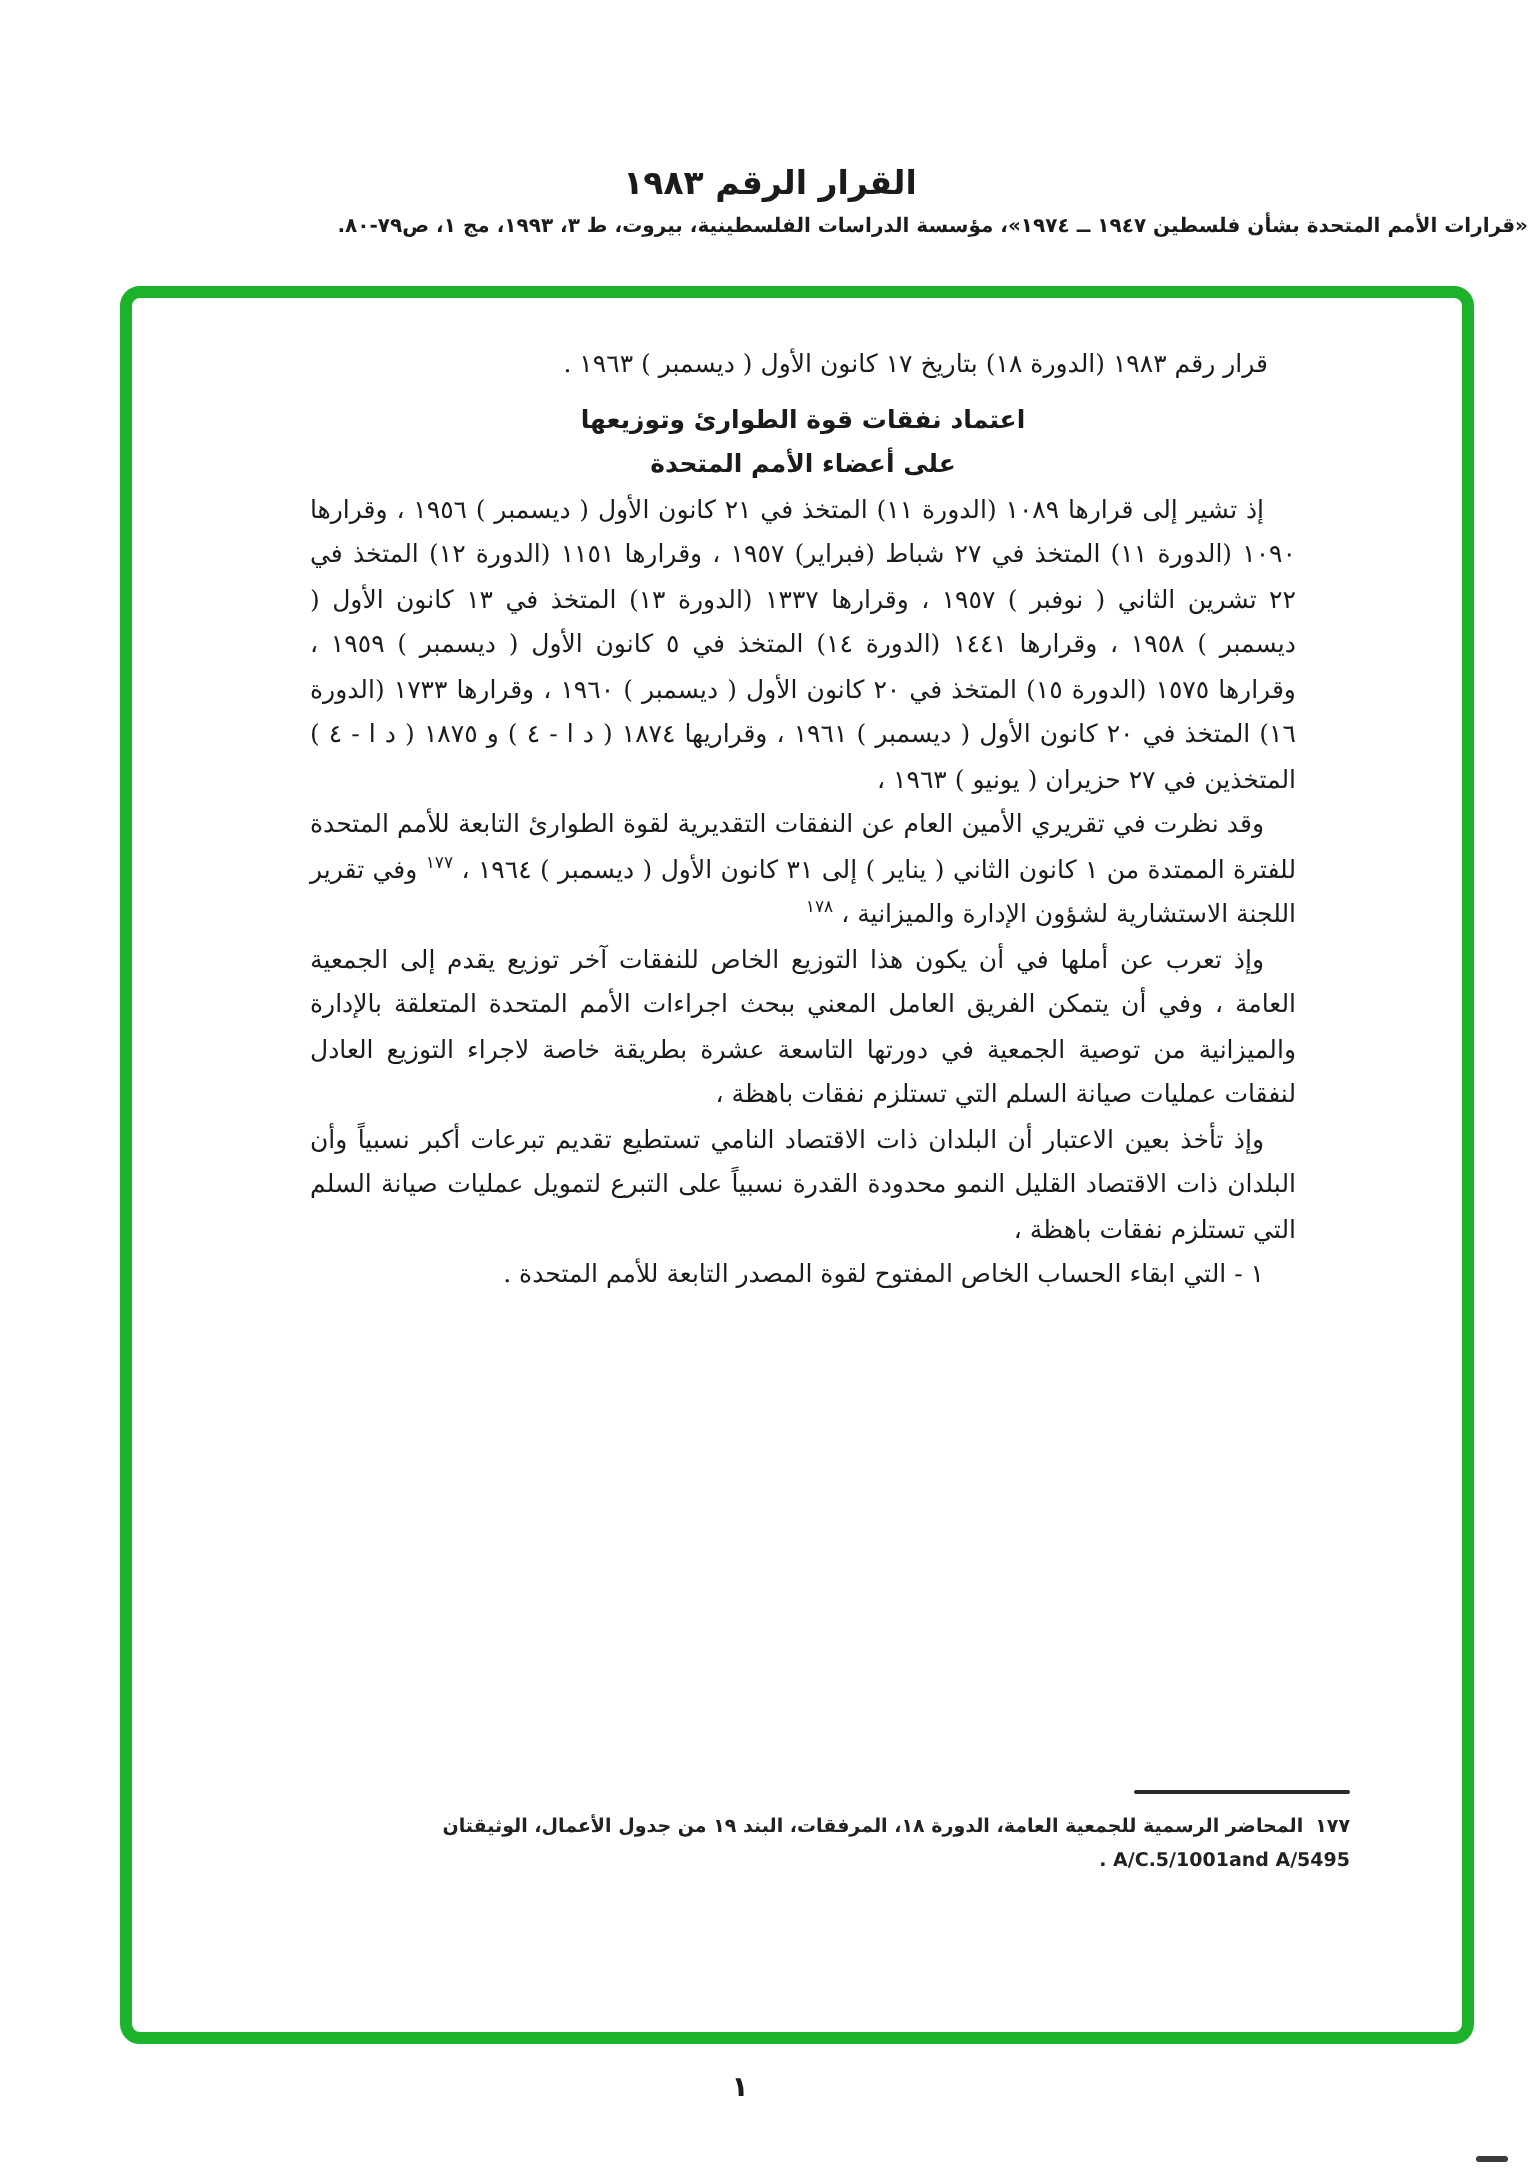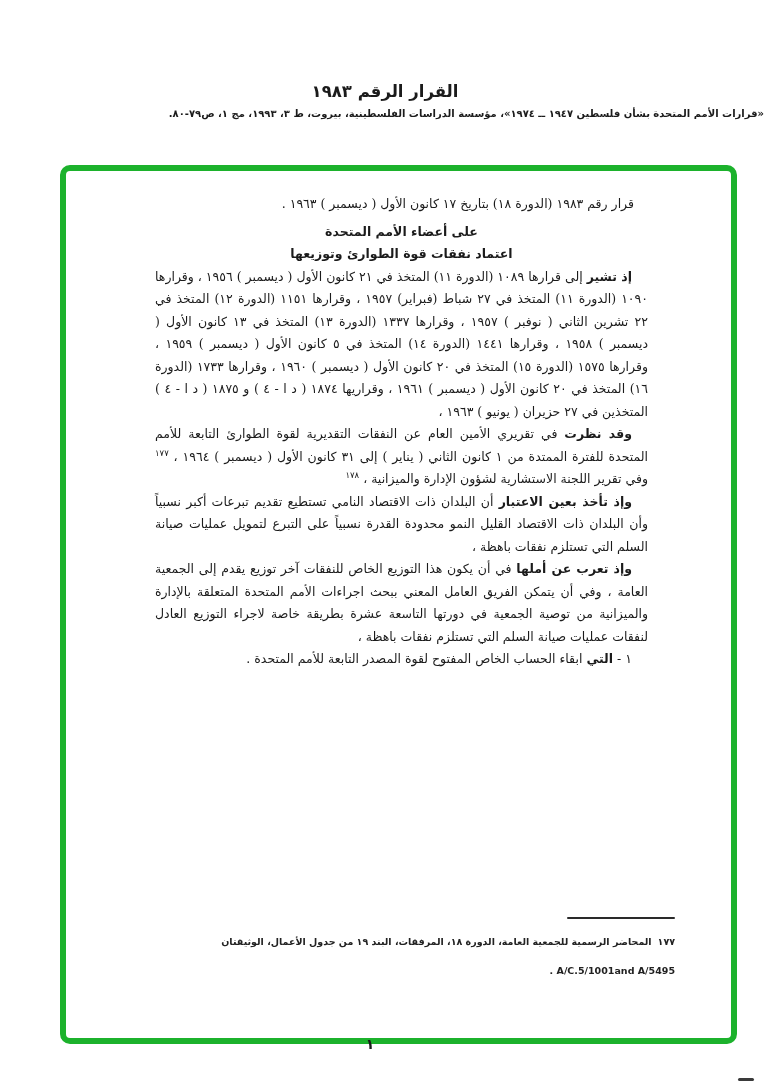--- a/index.html
+++ b/index.html
@@ -24,21 +24,20 @@
     font-size:10px; font-weight:bold;
     white-space:nowrap;
     font-family:"DejaVu Sans",sans-serif;
   }
   .green-box {
     position:absolute; left:60px; top:143px;
     width:677px; height:879px;
     border:6px solid #8b5cf6;
     border-radius:10px;
     background:#ffffff;
-    margin-top:22px;
   }
   .content {
     position:absolute; top:22px; right:83px; left:89px;
     direction:rtl;
     font-size:12.5px;
     line-height:22.5px;
     text-align:justify;
   }
   .content p { margin:0; }
   .intro { text-indent:14px; }
@@ -46,32 +45,32 @@
     margin-top:5px;
     text-align:center;
     font-weight:bold;
   }
   .opening {
     margin-top:7px;
     font-weight:bold;
     text-indent:20px;
   }
   .para { margin-top:2px; text-indent:16px; }
-  .lead { font-weight:bold; }
+  .lead { font-weight:normal; }
   sup { font-size:8.5px; line-height:0; }
   .fn-sep {
     position:absolute; top:746px; right:56px;
     width:108px; height:2px;
     background:#2a2a2a;
   }
   .footnotes {
     position:absolute; top:756px; right:56px; left:150px;
     direction:rtl;
     font-size:9.5px; font-weight:bold;
-    line-height:29px;
+    line-height:17px;
     text-align:right;
     font-family:"DejaVu Sans",sans-serif;
     color:#222222;
   }
   .fn-marker { margin-left:6px; }
   .page-number {
     position:absolute; top:1036px; left:0; right:30px;
     text-align:center;
     font-size:14px; font-weight:bold;
   }
@@ -90,32 +89,32 @@
 
   <div class="doc-source">«قرارات الأمم المتحدة بشأن فلسطين ١٩٤٧ ــ ١٩٧٤»، مؤسسة الدراسات الفلسطينية، بيروت، ط ٣، ١٩٩٣، مج ١، ص٧٩-٨٠.</div>
 
   <div class="green-box" style="border-color: rgb(28, 178, 44);">
 
     <div class="content">
 
       <p class="intro">قرار رقم ١٩٨٣ (الدورة ١٨) بتاريخ ١٧ كانون الأول ( ديسمبر ) ١٩٦٣ .</p>
 
       <div class="heading">
+        <div>اعتماد نفقات قوة الطوارئ وتوزيعها</div>
         <div>على أعضاء الأمم المتحدة</div>
-        <div>اعتماد نفقات قوة الطوارئ وتوزيعها</div>
       </div>
 
 
       <p class="para"><span class="lead">إذ تشير</span><span> إلى قرارها ١٠٨٩ (الدورة ١١) المتخذ في ٢١ كانون الأول ( ديسمبر ) ١٩٥٦ ، وقرارها ١٠٩٠ (الدورة ١١) المتخذ في ٢٧ شباط (فبراير) ١٩٥٧ ، وقرارها ١١٥١ (الدورة ١٢) المتخذ في ٢٢ تشرين الثاني ( نوفبر ) ١٩٥٧ ، وقرارها ١٣٣٧ (الدورة ١٣) المتخذ في ١٣ كانون الأول ( ديسمبر ) ١٩٥٨ ، وقرارها ١٤٤١ (الدورة ١٤) المتخذ في ٥ كانون الأول ( ديسمبر ) ١٩٥٩ ، وقرارها ١٥٧٥ (الدورة ١٥) المتخذ في ٢٠ كانون الأول ( ديسمبر ) ١٩٦٠ ، وقرارها ١٧٣٣ (الدورة ١٦) المتخذ في ٢٠ كانون الأول ( ديسمبر ) ١٩٦١ ، وقراريها ١٨٧٤ ( د ا - ٤ ) و ١٨٧٥ ( د ا - ٤ ) المتخذين في ٢٧ حزيران ( يونيو ) ١٩٦٣ ،</span></p>
 
       <p class="para"><span class="lead">وقد نظرت</span><span> في تقريري الأمين العام عن النفقات التقديرية لقوة الطوارئ التابعة للأمم المتحدة للفترة الممتدة من ١ كانون الثاني ( يناير ) إلى ٣١ كانون الأول ( ديسمبر ) ١٩٦٤ ، </span><sup>١٧٧</sup><span> وفي تقرير اللجنة الاستشارية لشؤون الإدارة والميزانية ، </span><sup>١٧٨</sup></p>
 
+      <p class="para"><span class="lead">وإذ تعرب عن أملها</span><span> في أن يكون هذا التوزيع الخاص للنفقات آخر توزيع يقدم إلى الجمعية العامة ، وفي أن يتمكن الفريق العامل المعني ببحث اجراءات الأمم المتحدة المتعلقة بالإدارة والميزانية من توصية الجمعية في دورتها التاسعة عشرة بطريقة خاصة لاجراء التوزيع العادل لنفقات عمليات صيانة السلم التي تستلزم نفقات باهظة ،</span></p>
+
       <p class="para"><span class="lead">وإذ تأخذ بعين الاعتبار</span><span> أن البلدان ذات الاقتصاد النامي تستطيع تقديم تبرعات أكبر نسبياً وأن البلدان ذات الاقتصاد القليل النمو محدودة القدرة نسبياً على التبرع لتمويل عمليات صيانة السلم التي تستلزم نفقات باهظة ،</span></p>
-
-      <p class="para"><span class="lead">وإذ تعرب عن أملها</span><span> في أن يكون هذا التوزيع الخاص للنفقات آخر توزيع يقدم إلى الجمعية العامة ، وفي أن يتمكن الفريق العامل المعني ببحث اجراءات الأمم المتحدة المتعلقة بالإدارة والميزانية من توصية الجمعية في دورتها التاسعة عشرة بطريقة خاصة لاجراء التوزيع العادل لنفقات عمليات صيانة السلم التي تستلزم نفقات باهظة ،</span></p>
 
       <p class="para"><span>١ - </span><span class="lead">التي</span><span> ابقاء الحساب الخاص المفتوح لقوة المصدر التابعة للأمم المتحدة .</span></p>
 
     </div>
 
     <div class="fn-sep"></div>
 
     <div class="footnotes">
       <div class="fn"><span class="fn-marker">١٧٧</span><span>المحاضر الرسمية للجمعية العامة، الدورة ١٨، المرفقات، البند ١٩ من جدول الأعمال، الوثيقتان A/C.5/1001and A/5495 .</span></div>
     </div>

